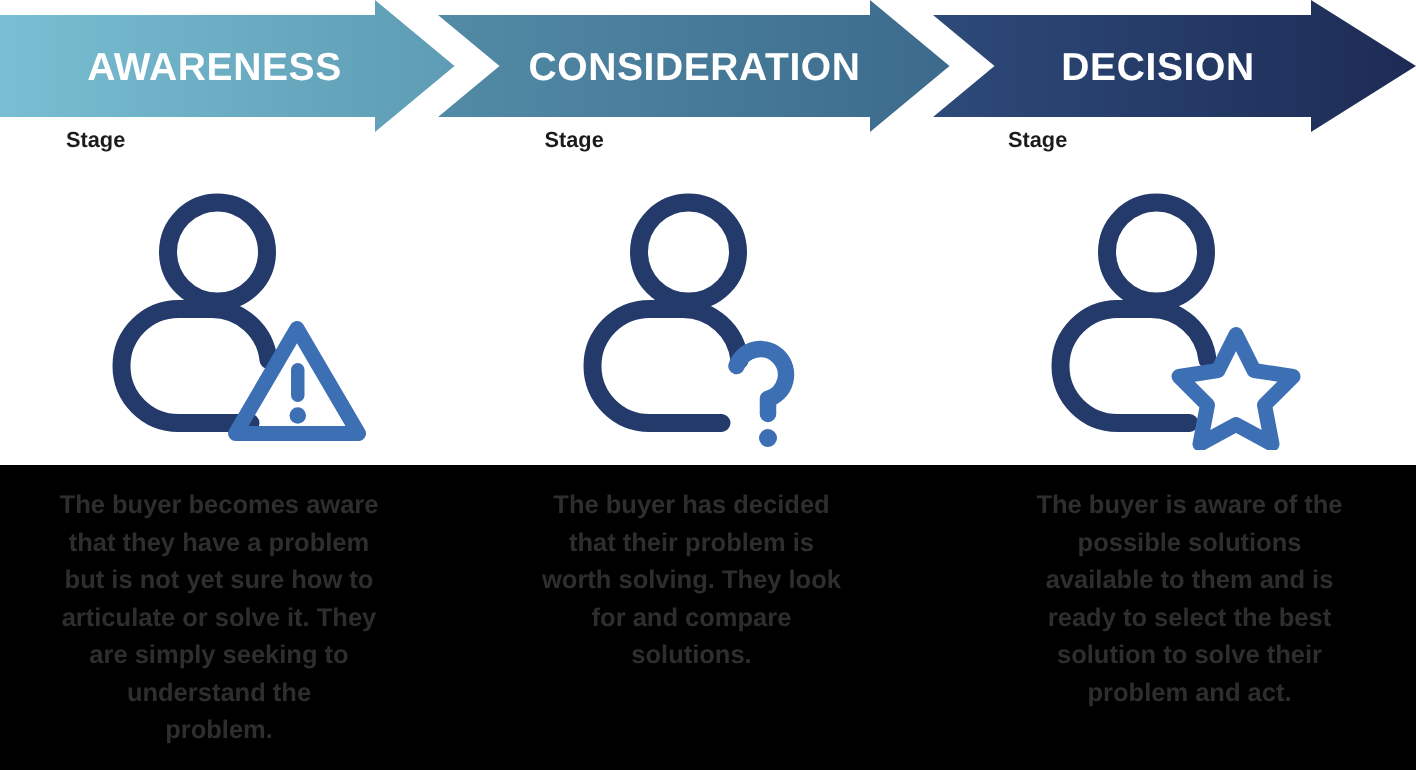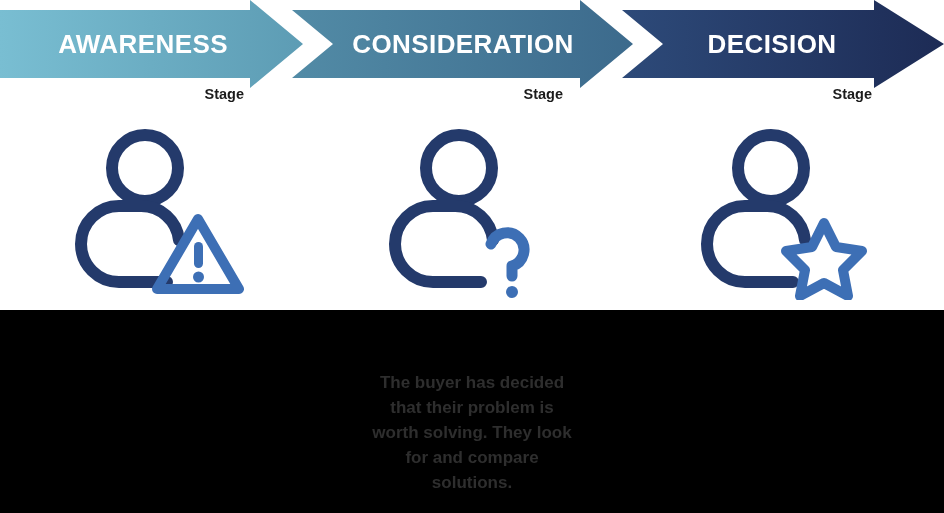--- a/index.html
+++ b/index.html
@@ -32,21 +32,21 @@
     position: absolute;
     left: 0;
     top: 86px;
     width: 944px;
     height: 26px;
   }
   .stage-label {
     position: absolute;
     top: 0;
     width: 200px;
-    text-align: right;
+    text-align: left;
     font-size: 14.5px;
     font-weight: bold;
     color: #1b1b1b;
     font-family: "Liberation Sans", sans-serif;
   }
   .stage-label.s0 { left: 44px; }
   .stage-label.s1 { left: 363px; }
   .stage-label.s2 { left: 672px; }
 
   .arrow-text {
@@ -95,21 +95,21 @@
     top: 14px;
     text-align: center;
     color: #2e2e2e;
     font-size: 17px;
     line-height: 25px;
     font-weight: bold;
     font-family: "Liberation Sans", sans-serif;
     white-space: pre-line;
   }
   .desc-col.d0 { left: 8px;   width: 276px; }
-  .desc-col.d1 { left: 332px; width: 280px; margin-top: 46px; }
+  .desc-col.d1 { left: 321px; width: 280px; }
   .desc-col.d2 { left: 652px; width: 282px; }
 </style>
 </head>
 <body>
 
 <div id="banner">
   <svg viewBox="0 0 944 88" xmlns="http://www.w3.org/2000/svg">
     <defs>
       <linearGradient id="g0" x1="0" y1="0" x2="1" y2="0">
         <stop offset="0%" stop-color="#79bed2"></stop>
@@ -184,18 +184,31 @@
         <path d="M 112,120 A 38 38 0 0 0 74,86 L 52,86 A 38 38 0 0 0 52,162 L 100,162"></path>
       </g>
       <g>
         <path d="M 131,103 L 143,127 L 169,131 L 150,150 L 155,176 L 131,163 L 107,176 L 112,150 L 93,131 L 119,127 Z" fill="none" stroke="#3d6fb5" stroke-width="10" stroke-linejoin="round"></path>
       </g>
     </svg>
   </div>
 </div>
 
 <div id="desc-band">
+  <div class="desc-col d0">The buyer becomes aware
+that they have a problem
+but is not yet sure how to
+articulate or solve it. They
+are simply seeking to
+understand the
+problem.</div>
   <div class="desc-col d1">The buyer has decided
 that their problem is
 worth solving. They look
 for and compare
 solutions.</div>
+  <div class="desc-col d2">The buyer is aware of the
+possible solutions
+available to them and is
+ready to select the best
+solution to solve their
+problem and act.</div>
 </div>
 
 </body></html>

